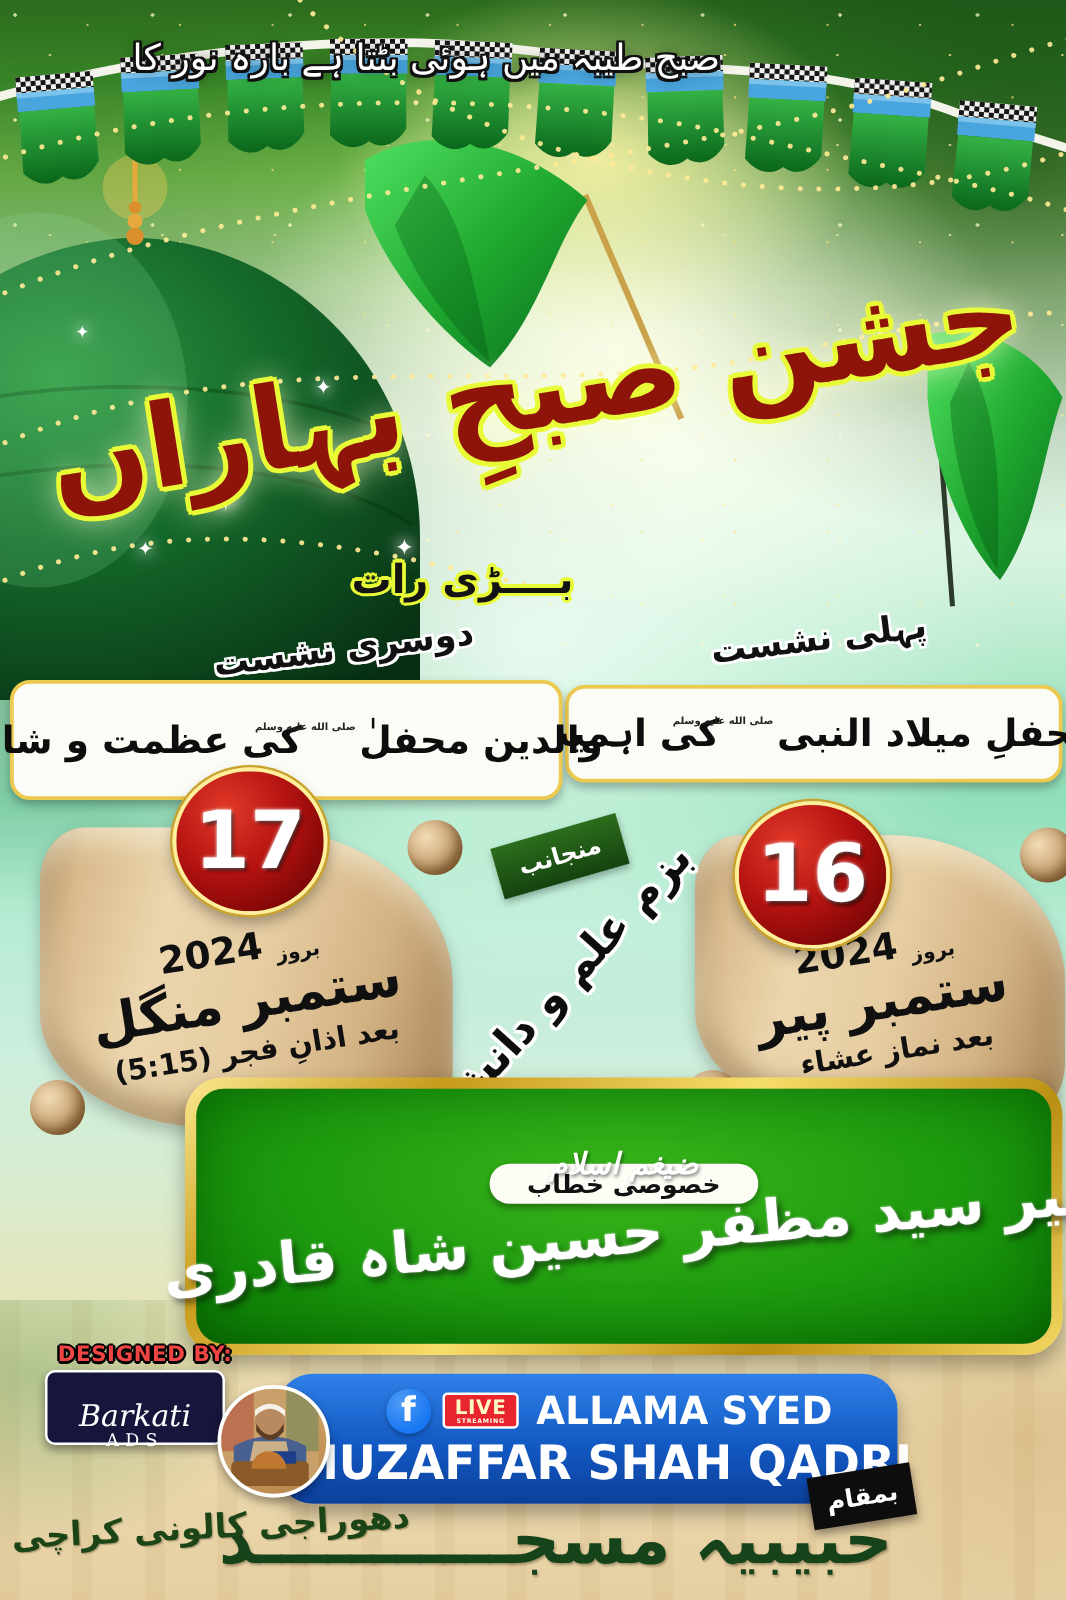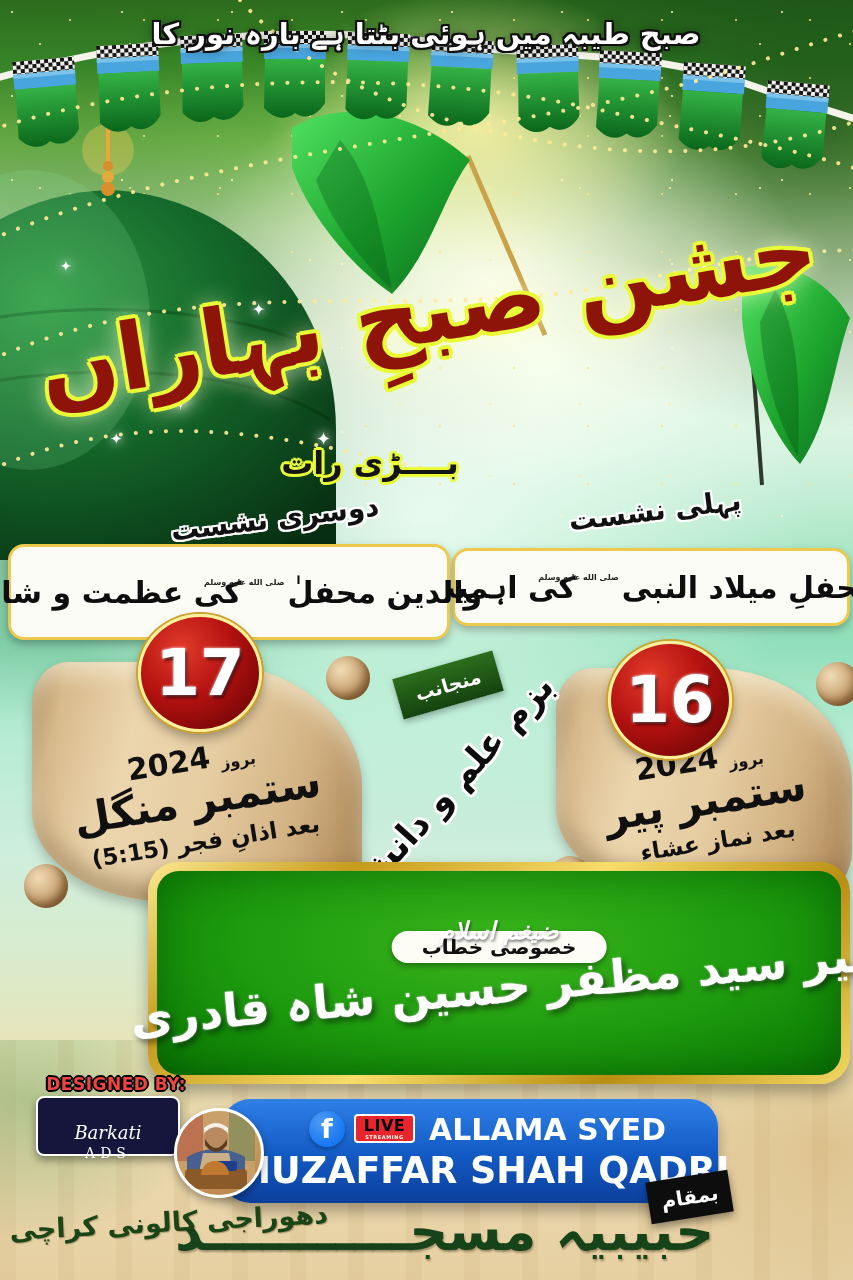--- a/index.html
+++ b/index.html
@@ -33,22 +33,22 @@
     background-image:
       radial-gradient(circle 2.4px at 12px 12px, #fff8cf 50%, rgba(255,248,207,0) 65%),
       radial-gradient(circle 1.8px at 40px 44px, #ffec9a 50%, rgba(255,236,154,0) 65%),
       radial-gradient(circle 1.6px at 70px 20px, #ffe27d 50%, rgba(255,226,125,0) 65%);
     background-size:110px 84px, 90px 72px, 74px 58px;
   }
   .top-svg{position:absolute;left:0;top:0;}
   .sparkle{position:absolute;color:#fff;text-shadow:0 0 10px #fff,0 0 18px #ffe;z-index:3;}
   
   .couplet{
-    position:absolute;left:106px;top:12px;width:640px;text-align:center;z-index:4;
-    color:#fff;font-weight:bold;direction:rtl;
+    position:absolute;left:106px;top:24px;width:640px;text-align:left;z-index:4;
+    color:#fff;font-weight:normal;direction:rtl;
   }
   .couplet .ln{
     font-size:29px;line-height:44px;
     text-shadow:-2px 0 0 #101010,2px 0 0 #101010,0 -2px 0 #101010,0 2px 0 #101010,
       -2px -2px 0 #101010,2px 2px 0 #101010,-2px 2px 0 #101010,2px -2px 0 #101010,0 0 12px rgba(0,0,0,.6);
   }
   
   .title{
     position:absolute;left:18px;top:160px;width:820px;height:300px;z-index:4;
     display:flex;align-items:center;justify-content:center;
@@ -160,21 +160,21 @@
     font-size:17px;font-weight:800;color:#ef4444;letter-spacing:.5px;
     text-shadow:-2px 0 0 #000,2px 0 0 #000,0 -2px 0 #000,0 2px 0 #000,
       -1px -1px 0 #000,1px 1px 0 #000,-1px 1px 0 #000,1px -1px 0 #000;
   }
   .des-box{
     position:absolute;left:36px;top:1096px;width:140px;height:56px;z-index:7;
     background:#16163c;border:2px solid #fff;border-radius:8px;
     display:flex;flex-direction:column;align-items:center;justify-content:center;
     color:#fff;box-shadow:0 4px 8px rgba(0,0,0,.4);
   }
-  .des-brand{font-family:"DejaVu Serif",serif;font-style:italic;font-size:18px;line-height:26px;margin-top:29px;}
+  .des-brand{font-family:"DejaVu Serif",serif;font-style:italic;font-size:24px;line-height:26px;margin-top:29px;}
   .des-sub{font-family:"DejaVu Serif",serif;font-size:14px;letter-spacing:5px;line-height:15px;}
   .des-phone{
     position:absolute;left:32px;top:1153px;width:148px;height:27px;z-index:8;
     background:#fff;border:2px solid #1a1a1a;border-radius:999px;
     display:flex;align-items:center;justify-content:center;
     font-size:16px;font-weight:800;color:#111;box-shadow:0 3px 6px rgba(0,0,0,.35);
   }
   
   .live-bar{
     position:absolute;left:222px;top:1099px;width:496px;height:104px;z-index:7;
@@ -186,21 +186,21 @@
   .fb-circle{
     width:36px;height:36px;border-radius:50%;
     background:radial-gradient(circle at 35% 30%, #4e9bf5, #1877f2 70%);
     display:flex;align-items:center;justify-content:center;
     color:#fff;font-size:27px;font-weight:bold;box-shadow:0 2px 4px rgba(0,0,0,.3);
   }
   .live-badge{
     background:#e8242c;border:2px solid #fff;border-radius:4px;padding:2px 8px 1px;
     display:flex;flex-direction:column;align-items:center;line-height:1;
   }
-  .live-word{color:#000000;font-size:16px;font-weight:800;letter-spacing:.5px;}
+  .live-word{color:#fef9c3;font-size:16px;font-weight:800;letter-spacing:.5px;}
   .streaming-word{color:#ffe;font-size:5px;font-weight:bold;letter-spacing:.6px;margin-top:1px;}
   .live-line1{color:#fff;font-size:31px;font-weight:800;letter-spacing:.2px;transform:scaleX(.96);white-space:nowrap;}
   .live-line2{color:#fff;font-size:38px;font-weight:800;transform:scaleX(.96);white-space:nowrap;margin-top:1px;padding-left:26px;}
   .photo{
     position:absolute;left:174px;top:1108px;width:84px;height:84px;z-index:8;border-radius:50%;
     border:3px solid #fff;overflow:hidden;box-shadow:0 4px 8px rgba(0,0,0,.35);
     background:linear-gradient(160deg,#d8b071,#b9854a);
   }
   
   .venue-badge{
@@ -326,21 +326,21 @@
   </div>
 
   <div class="session-label" style="left:120px;top:502px;width:310px;">دوسری نشست</div>
   <div class="session-card" style="left:8px;top:544px;width:436px;height:90px;">
     <div class="topic">
       <span>والدین محفلٰ</span><span class="hon">صلى الله عليه وسلم</span><span>کی عظمت و شان</span>
     </div>
   </div>
 
   <div class="scroll" style="left:556px;top:668px;width:296px;height:226px;"></div>
-  <div class="date-circle" style="left:608px;top:641px;">16</div>
+  <div class="date-circle" style="left:588px;top:641px;">16</div>
   <div class="scroll-text" style="left:580px;top:742px;width:250px;">
     <div class="sch-row1">
       <span class="sch-prefix">بروز</span>
       <span>2024</span>
     </div>
     <div class="sch-row2">
       <span>ستمبر</span>
       <span>پیر</span>
     </div>
     <div class="sch-row3">

